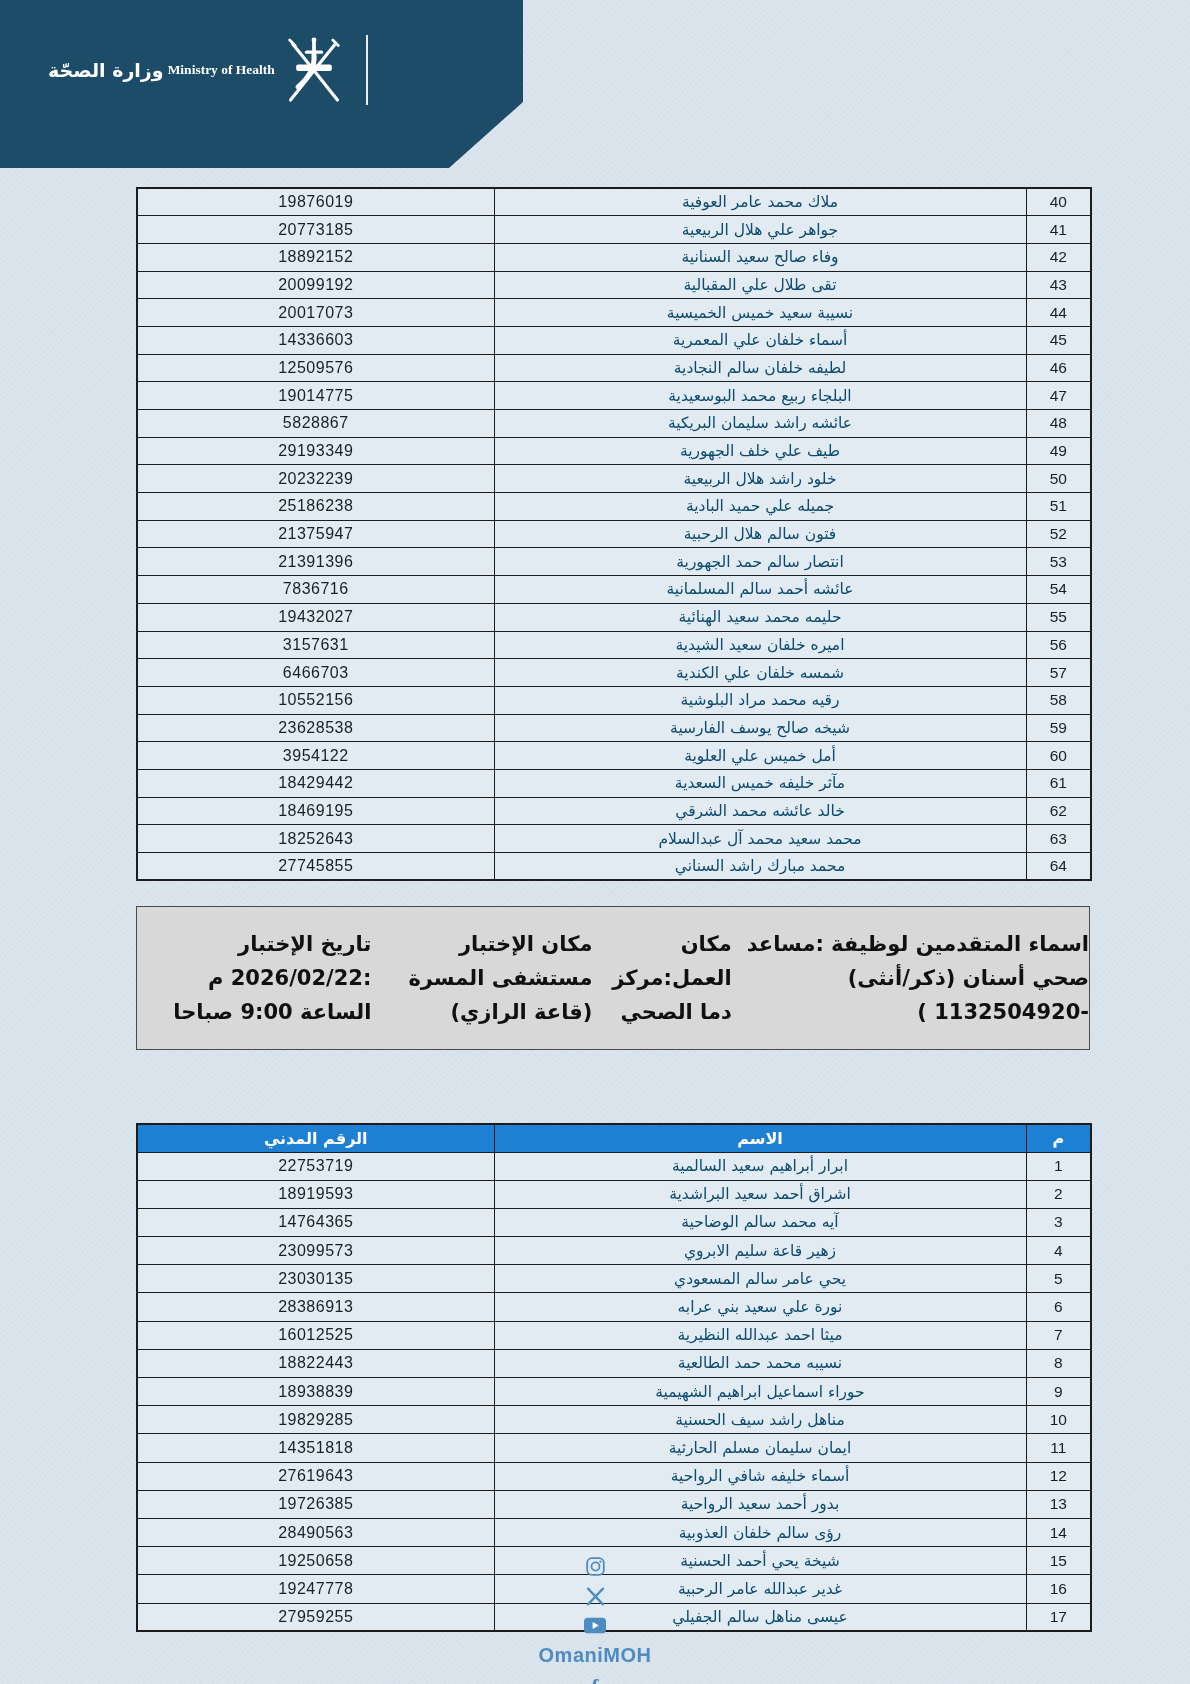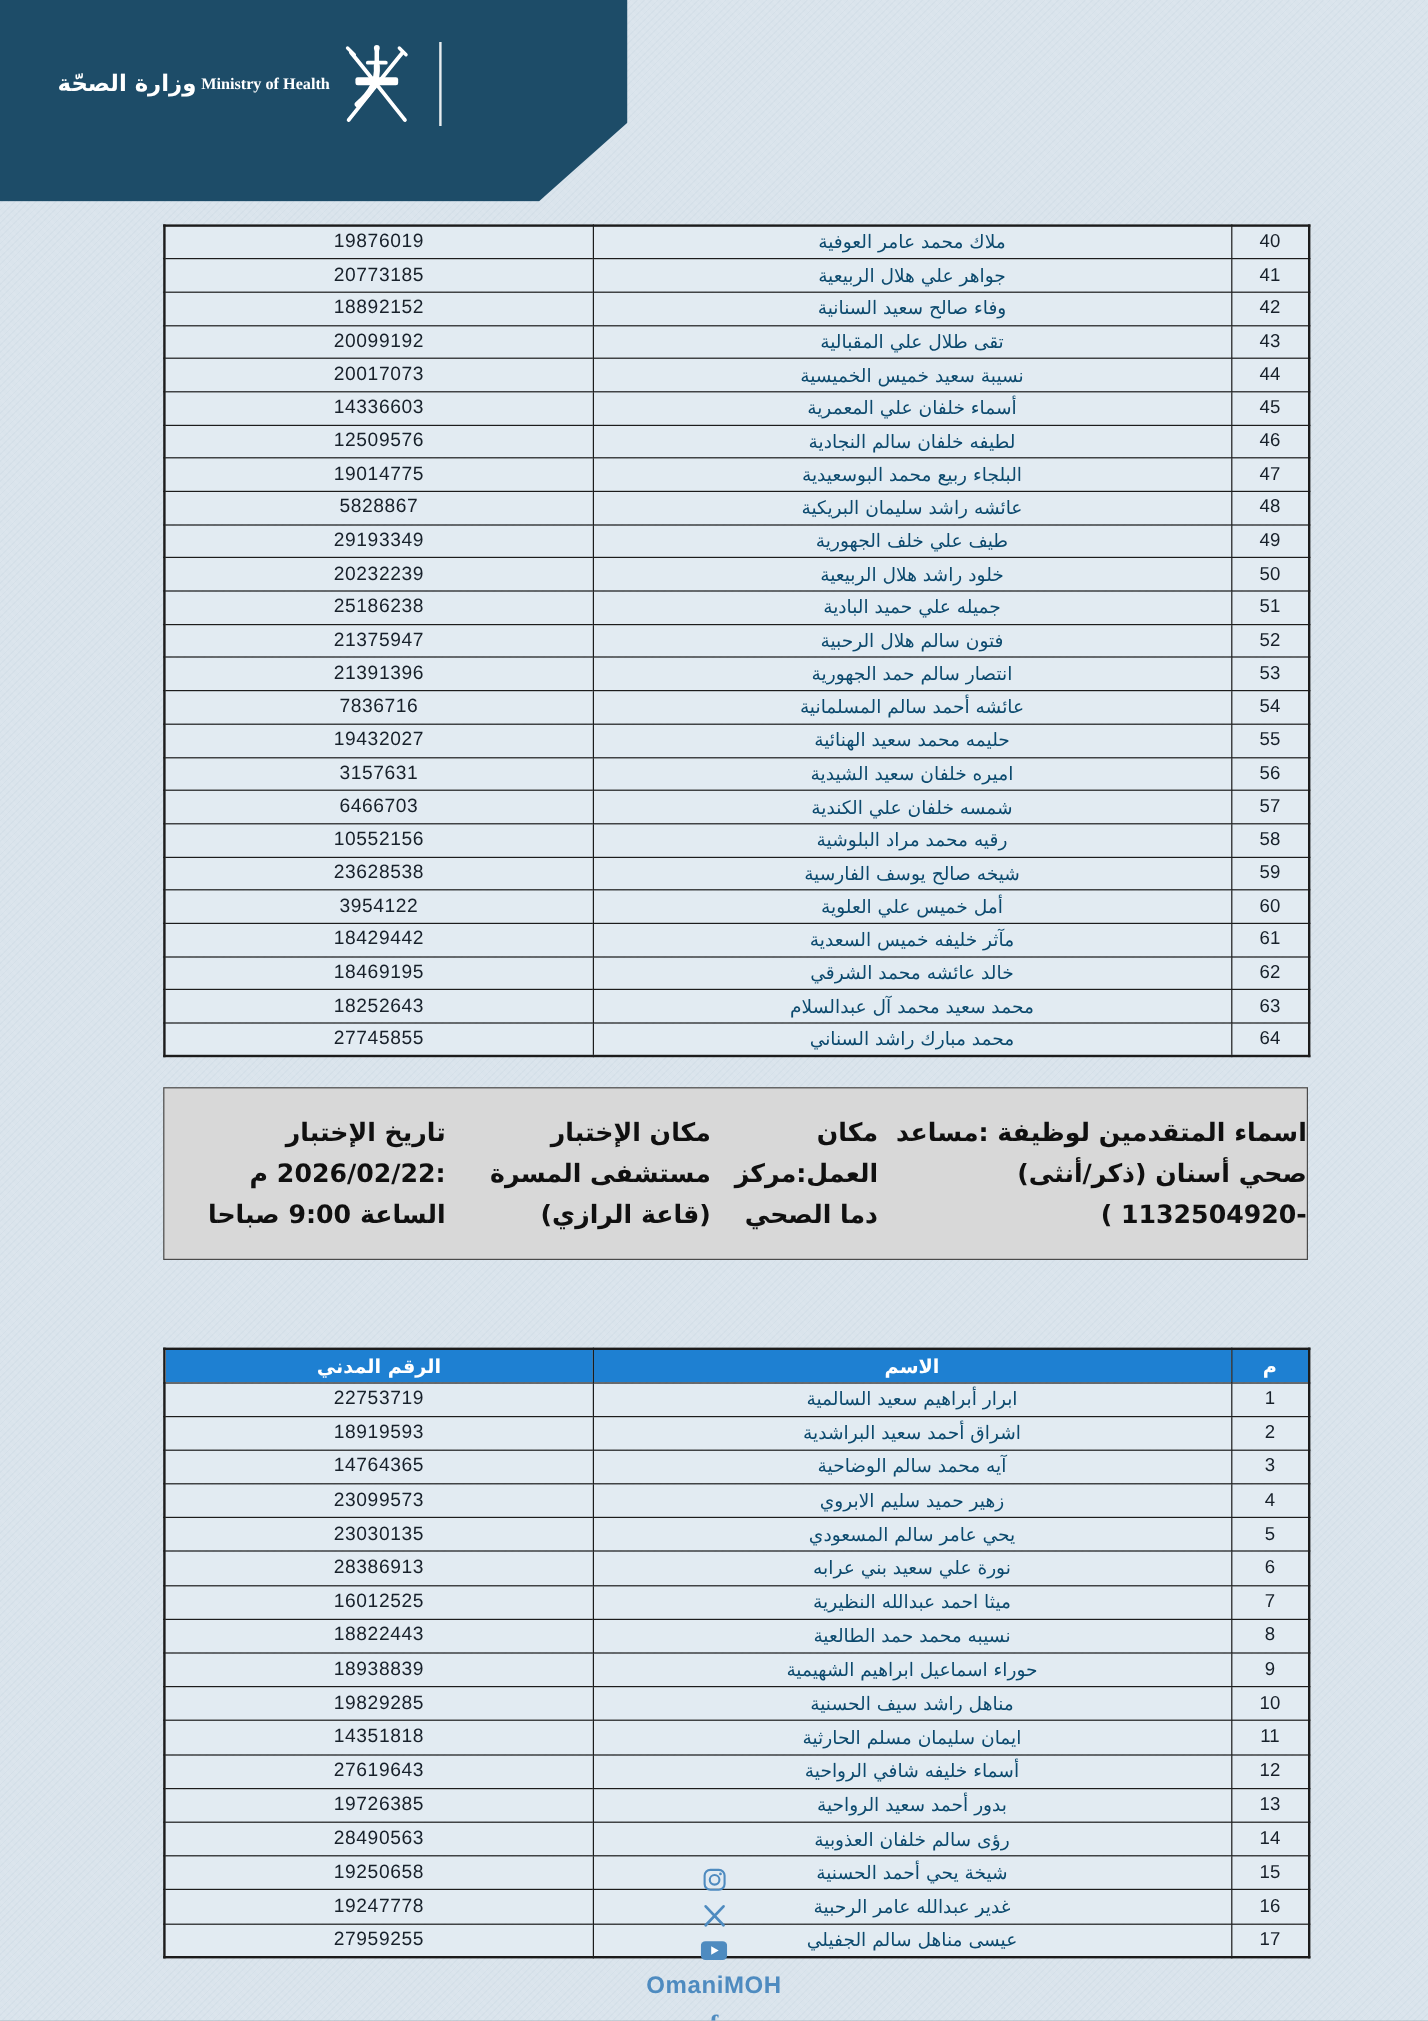--- a/index.html
+++ b/index.html
@@ -307,21 +307,21 @@
         </tr>
 
         <tr>
           <td class="cell-no">3</td>
           <td class="cell-name">آيه محمد سالم الوضاحية</td>
           <td class="cell-cid">14764365</td>
         </tr>
 
         <tr>
           <td class="cell-no">4</td>
-          <td class="cell-name">زهير حميد سليم الابروي</td>
+          <td class="cell-name">زهير قاعة سليم الابروي</td>
           <td class="cell-cid">23099573</td>
         </tr>
 
         <tr>
           <td class="cell-no">5</td>
           <td class="cell-name">يحي عامر سالم المسعودي</td>
           <td class="cell-cid">23030135</td>
         </tr>
 
         <tr>

